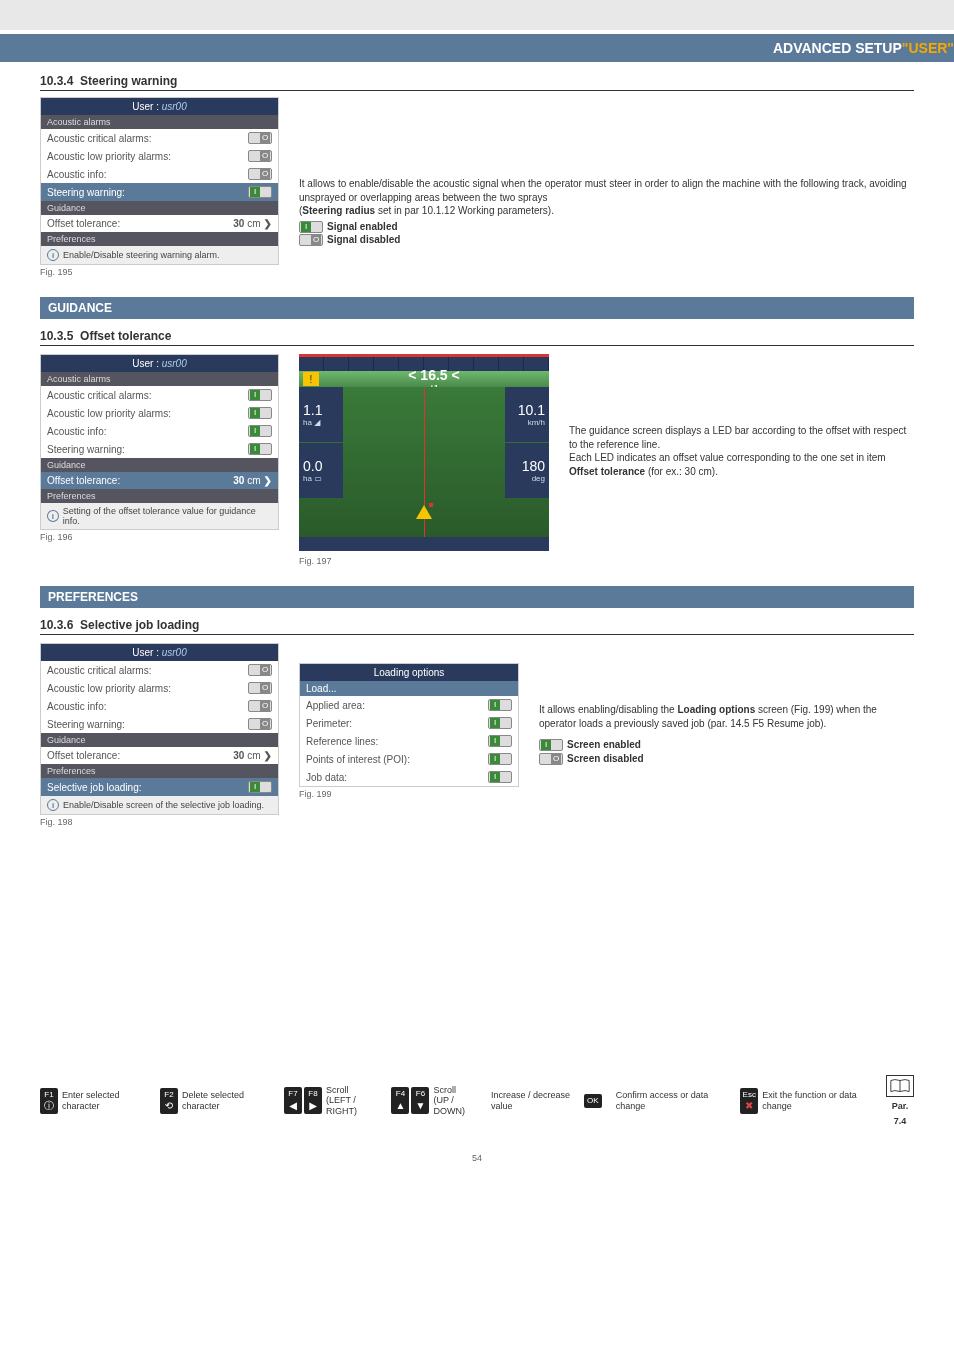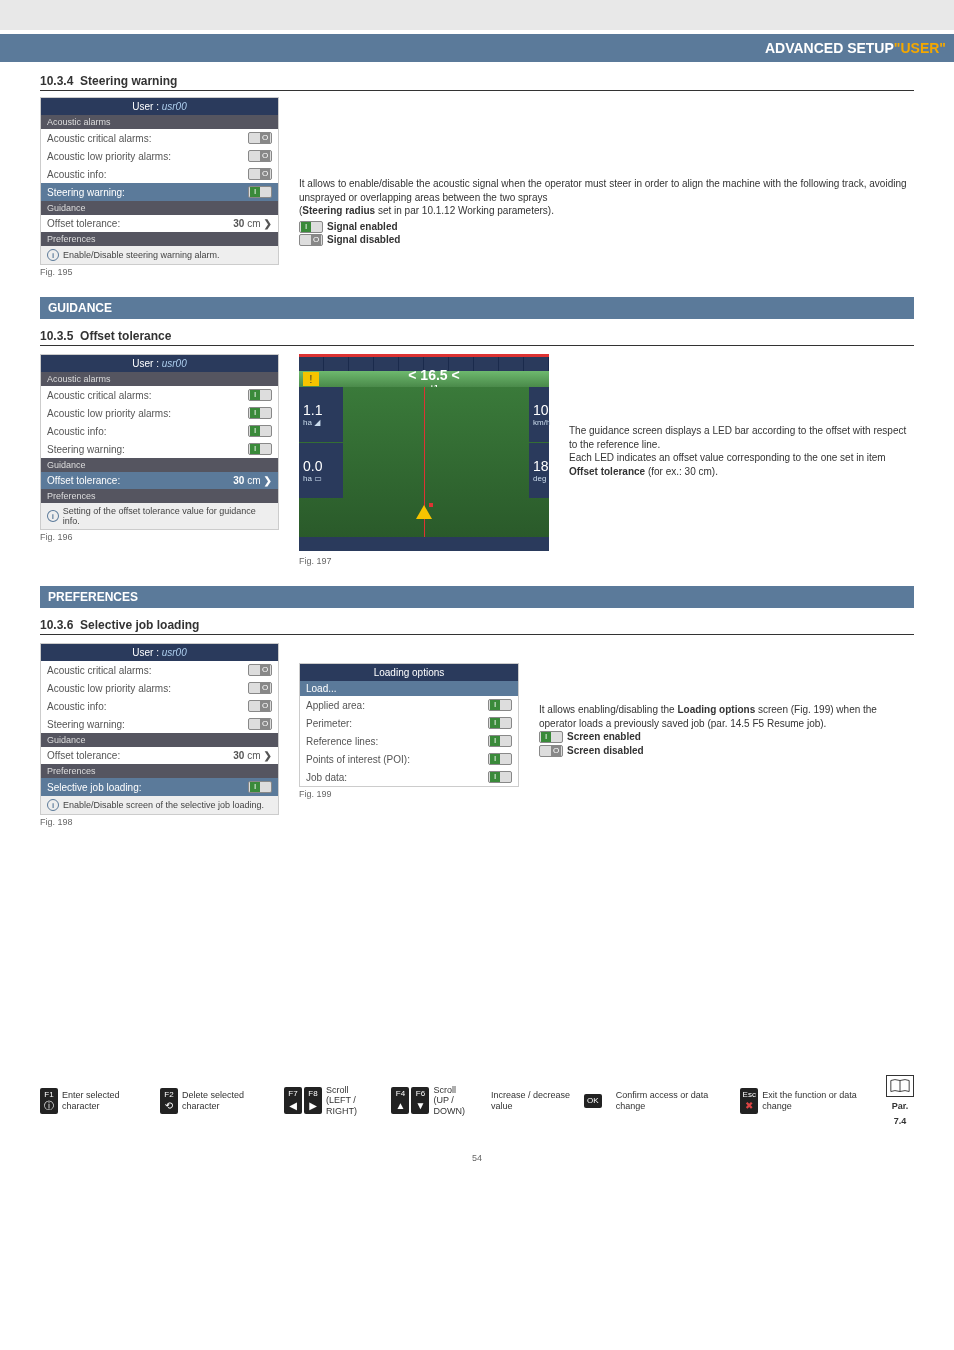--- a/index.html
+++ b/index.html
@@ -1,19 +1,19 @@
 <!DOCTYPE html>
 <html><head>
 <meta charset="utf-8">
 <style>
 *{box-sizing:border-box;margin:0;padding:0}
 body{font-family:Arial,Helvetica,sans-serif;font-size:11px;color:#333;background:#fff;width:954px;position:relative}
 .page{padding:0 40px 40px 40px}
 .top-bar{height:30px;background:#e8e8e8;margin-bottom:4px}
-.header-band{background:#5b7a9a;height:28px;display:flex;align-items:center;justify-content:flex-end;padding-right:8px;color:#fff;font-weight:bold;font-size:14px}
+.header-band{background:#5b7a9a;height:28px;display:flex;align-items:center;justify-content:flex-end;padding-right:0;color:#fff;font-weight:bold;font-size:14px}
 .header-band .user{color:#f4a800}
 .section-num{font-weight:bold;font-size:12px;margin:12px 0 6px 0;border-bottom:1px solid #333;padding-bottom:2px}
 .blue-band{background:#5b7a9a;color:#fff;font-weight:bold;font-size:12px;padding:4px 8px;margin-top:20px}
 .sub-title{font-weight:bold;font-size:12px;margin:10px 0 8px 0;border-bottom:1px solid #333;padding-bottom:2px}
 .row-block{display:flex;align-items:flex-start;gap:20px}
 .panel{width:239px;background:#fff;border:1px solid #ccc;font-size:10px}
 .panel-title{background:#2a3a5c;color:#fff;text-align:center;padding:3px 0}
 .panel-title .usr{color:#aecfef;font-style:italic}
 .panel-section{background:#555560;color:#ddd;padding:2px 6px;font-size:9px}
 .panel-row{display:flex;justify-content:space-between;align-items:flex-end;padding:3px 6px;color:#555}
@@ -33,21 +33,21 @@
 .guidance-img{width:250px;height:200px;position:relative;border-top:3px solid #d33}
 .gi-topbar{height:14px;background:#2a3a5c;display:flex}
 .gi-led{flex:1;border-right:1px solid #1a2a4c}
 .gi-warnrow{height:16px;display:flex;align-items:center;background:linear-gradient(#6eb96e,#4a8a4a)}
 .gi-warn{width:16px;height:14px;background:#f6c400;margin-left:4px;display:flex;align-items:center;justify-content:center;color:#333;font-size:10px}
 .gi-steer{flex:1;text-align:center;color:#fff;font-size:14px;font-weight:bold}
 .gi-field{position:relative;height:150px;background:linear-gradient(#3a7a3a,#2a5a2a)}
 .gi-left{position:absolute;left:0;top:0;width:44px}
 .gi-box{background:#2a3a5c;color:#fff;padding:15px 4px;font-size:14px;margin-bottom:1px}
 .gi-box small{font-size:8px;display:block;color:#cde}
-.gi-right{position:absolute;right:0;top:0;width:20px;text-align:right}
+.gi-right{position:absolute;right:0;top:0;width:44px;text-align:right}
 .gi-tractor{position:absolute;left:50%;bottom:18px;transform:translateX(-50%);width:0;height:0;border-left:8px solid transparent;border-right:8px solid transparent;border-bottom:14px solid #f6c400}
 .gi-line{position:absolute;left:50%;top:0;bottom:0;width:1px;background:#d33}
 .gi-marker{position:absolute;left:52%;bottom:30px;width:4px;height:4px;background:#d33}
 .gi-bottom{height:14px;background:#2a3a5c}
 .opts-panel{width:220px;border:1px solid #ccc;font-size:10px}
 .opts-title{background:#2a3a5c;color:#fff;text-align:center;padding:3px 0}
 .opts-sub{background:#5b7a9a;color:#fff;padding:2px 6px}
 .footer{position:relative;margin-top:200px;border-top:0;padding:8px 40px 20px 40px;display:flex;align-items:center;gap:14px;flex-wrap:nowrap}
 .fkey{display:flex;align-items:center;gap:4px;font-size:9px;line-height:1.2}
 .keycap{background:#222;color:#fff;font-size:8px;padding:2px 2px;border-radius:2px;min-width:18px;text-align:center;display:flex;flex-direction:column;align-items:center;gap:1px}
@@ -269,21 +269,21 @@
           </div>
       <div class="panel-row">
             <span>Job data:</span>
             <span class="toggle on"></span>
           </div>
     </div>
     <div class="fig">Fig. 199</div>
   </div>
   <div class="body-text" style="flex:1;margin-top:60px">
     <div><span>It allows enabling/disabling the </span><b>Loading options</b><span> screen (Fig. 199) when the operator loads a previously saved job (par. 14.5 F5 Resume job).</span></div>
-    <div style="margin-top:0"><span class="inline-toggle on"></span><b>Screen enabled</b></div>
+    <div style="margin-top:8px"><span class="inline-toggle on"></span><b>Screen enabled</b></div>
     <div><span class="inline-toggle off"></span><b>Screen disabled</b></div>
   </div>
 </div>
 
 </div>
 
 <div class="footer">
   <div class="fkey">
     <div class="keycap">
         <span>F1</span>

